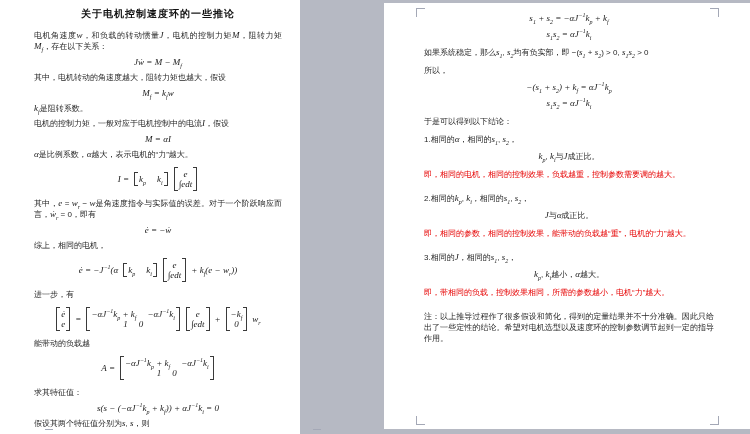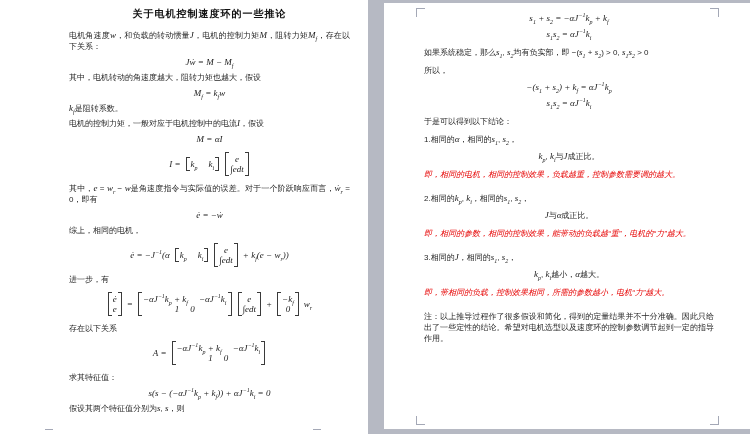--- a/index.html
+++ b/index.html
@@ -3,31 +3,31 @@
 <meta charset="utf-8">
 <style>
   html,body{margin:0;padding:0;}
   body{
     width:750px;height:434px;position:relative;overflow:hidden;
     background:#b6b9c3;
     font-family:"Liberation Sans",sans-serif;
     -webkit-font-smoothing:antialiased;
   }
   .page{position:absolute;background:#ffffff;box-sizing:border-box;}
-  #page1{left:0;top:0;width:368px;height:434px;padding:5px 18px 4px 69px;}
+  #page1{left:0;top:0;width:300px;height:434px;padding:5px 18px 4px 34px;}
   #page2{left:384px;top:3px;width:366px;height:426px;padding:5px 36px 5px 40px;}
 
   .title{
     font-size:10px;font-weight:bold;text-align:center;
     color:#111;margin:2px 0 9px 0;letter-spacing:1px;
   }
   .para{font-size:8px;line-height:11px;color:#272727;margin:4px 0;text-align:justify;}
   #page2 .para{margin:7px 0 5px 0;}
   .center{font-size:8px;line-height:11px;color:#272727;text-align:center;margin:6px 0;}
-  .red{color:#e60000;font-style:italic;}
+  .red{color:#e60000;}
   #page2 .para.red{margin-bottom:13px;}
   #page2 .para:last-child{margin-top:0;}
 
   .math{
     text-align:center;margin:3px 0;color:#1a1a1a;
     font-family:"Liberation Serif",serif;font-style:italic;font-size:9px;line-height:12px;
   }
   #page2 .math{margin:4px 0;}
   .mi{font-family:"Liberation Serif",serif;font-style:italic;font-size:9px;color:#1a1a1a;}
   sub,sup{font-size:6px;line-height:0;}
@@ -64,20 +64,21 @@
 <div id="page1" class="page">
   <div class="title">关于电机控制速度环的一些推论</div>
   <div class="blocks">
       <div class="para">电机角速度<i class="mi">w</i>，和负载的转动惯量<i class="mi">J</i>，电机的控制力矩<i class="mi">M</i>，阻转力矩<i class="mi">M<sub>f</sub></i>，存在以下关系：</div>
       <div class="math">Jẇ = M − M<sub>f</sub></div>
       <div class="para">其中，电机转动的角速度越大，阻转力矩也越大，假设</div>
       <div class="math">M<sub>f</sub> = k<sub>f</sub>w</div>
       <div class="para"><i class="mi">k<sub>f</sub></i>是阻转系数。</div>
       <div class="para">电机的控制力矩，一般对应于电机控制中的电流<i class="mi">I</i>，假设</div>
       <div class="math">M = αI</div>
+      <div class="para"><i class="mi">α</i>是比例系数，<i class="mi">α</i>越大，表示电机的“力”越大。</div>
       <div class="matrix">
         <span class="mtext">I = </span>
         <span class="mat">
           <span class="mrow">
             <span class="mcell">k<sub>p</sub></span>
             <span class="mcell">k<sub>i</sub></span>
           </span>
         </span>
         <span class="mat">
           <span class="mrow">
@@ -142,21 +143,21 @@
         <span class="mat">
           <span class="mrow">
             <span class="mcell">−k<sub>f</sub></span>
           </span>
           <span class="mrow">
             <span class="mcell">0</span>
           </span>
         </span>
         <span class="mtext">w<sub>r</sub></span>
       </div>
-      <div class="para">存在以下关系</div>
+      <div class="para">能带动的负载越</div>
       <div class="matrix">
         <span class="mtext">A =</span>
         <span class="mat">
           <span class="mrow">
             <span class="mcell">−αJ<sup>−1</sup>k<sub>p</sub> + k<sub>f</sub></span>
             <span class="mcell">−αJ<sup>−1</sup>k<sub>i</sub></span>
           </span>
           <span class="mrow">
             <span class="mcell">1</span>
             <span class="mcell">0</span>

